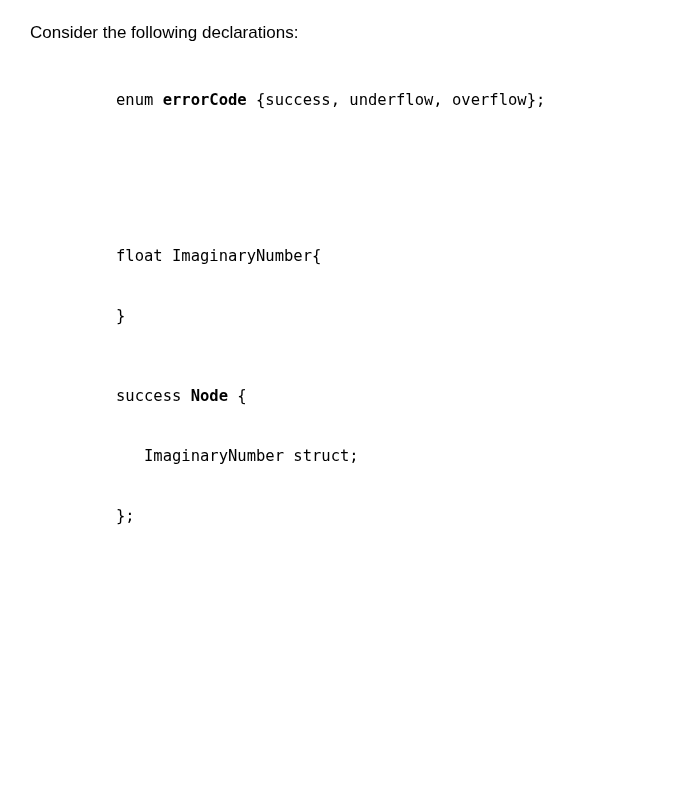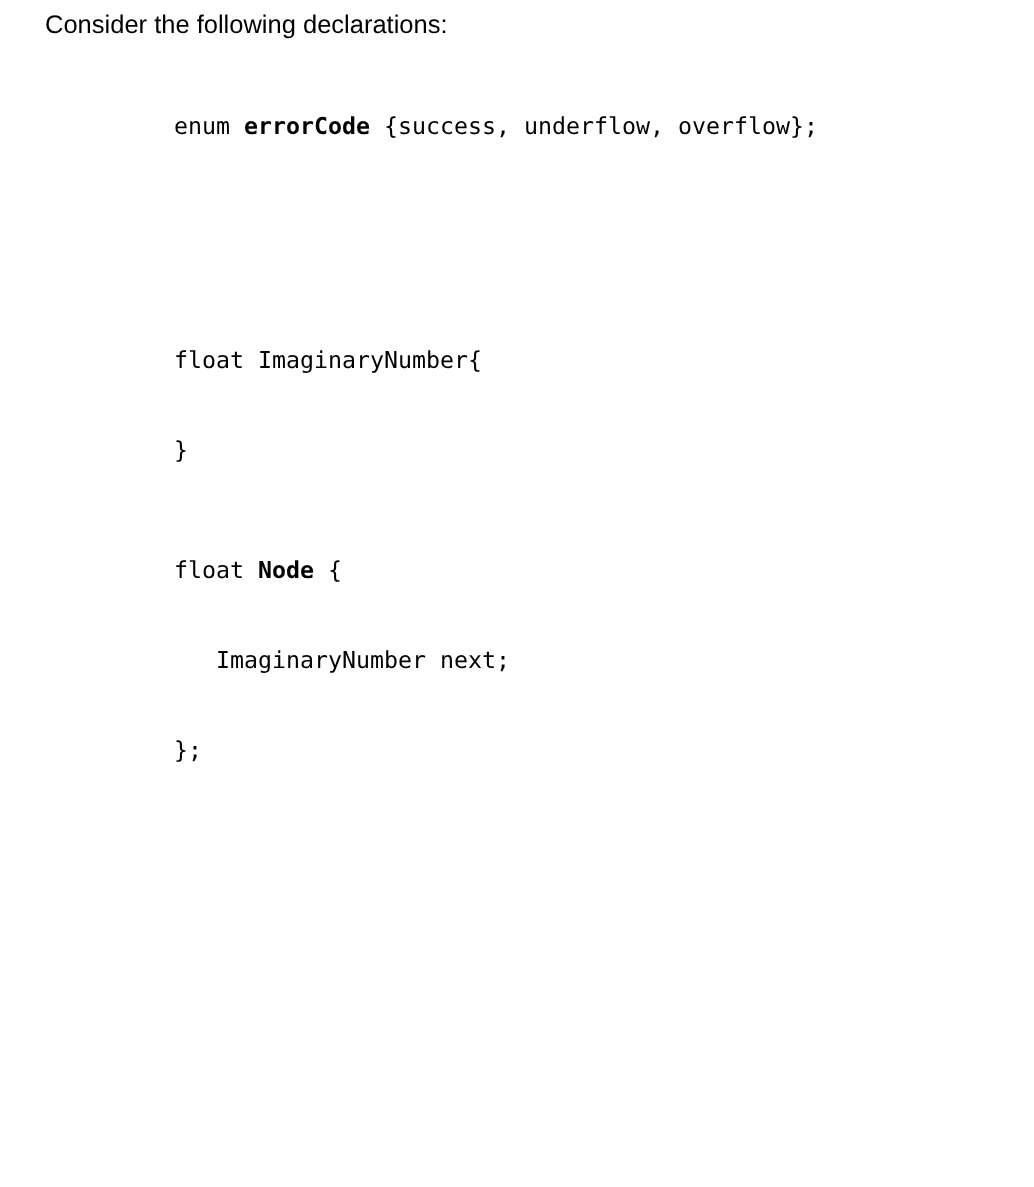--- a/index.html
+++ b/index.html
@@ -12,21 +12,21 @@
     background: #ffffff;
     font-family: "Liberation Sans", sans-serif;
     color: #000000;
     overflow: hidden;
   }
   .page {
     position: relative;
     width: 689px;
     height: 755px;
     box-sizing: border-box;
-    padding: 2px 20px 0 30px;
+    padding: 18px 20px 0 30px;
   }
   .intro {
     font-family: "Liberation Sans", sans-serif;
     font-size: 17px;
     line-height: 22px;
     margin: 4px 0 6px 0;
   }
   .code-block {
     font-family: "DejaVu Sans Mono", monospace;
     font-size: 15.5px;
@@ -52,22 +52,22 @@
   <div class="intro">Consider the following declarations:</div>
 
   <div class="code-block">
     <div class="code-line"><span>enum </span><span class="code-bold">errorCode</span><span> {success, underflow, overflow};</span></div>
 
     <div class="gap-md"></div>
 
     <div class="code-line">float ImaginaryNumber{</div>
     <div class="code-line">}</div>
 
-    <div class="code-line"><span>float </span><span class="code-bold">Node</span><span> {</span></div>
-    <div class="code-line">   ImaginaryNumber next;</div>
+    <div class="code-line"><span>success </span><span class="code-bold">Node</span><span> {</span></div>
+    <div class="code-line">   ImaginaryNumber struct;</div>
     <div class="code-line">};</div>
 
     <div class="gap-lg"></div>
 
     
     
     
     
     
     

